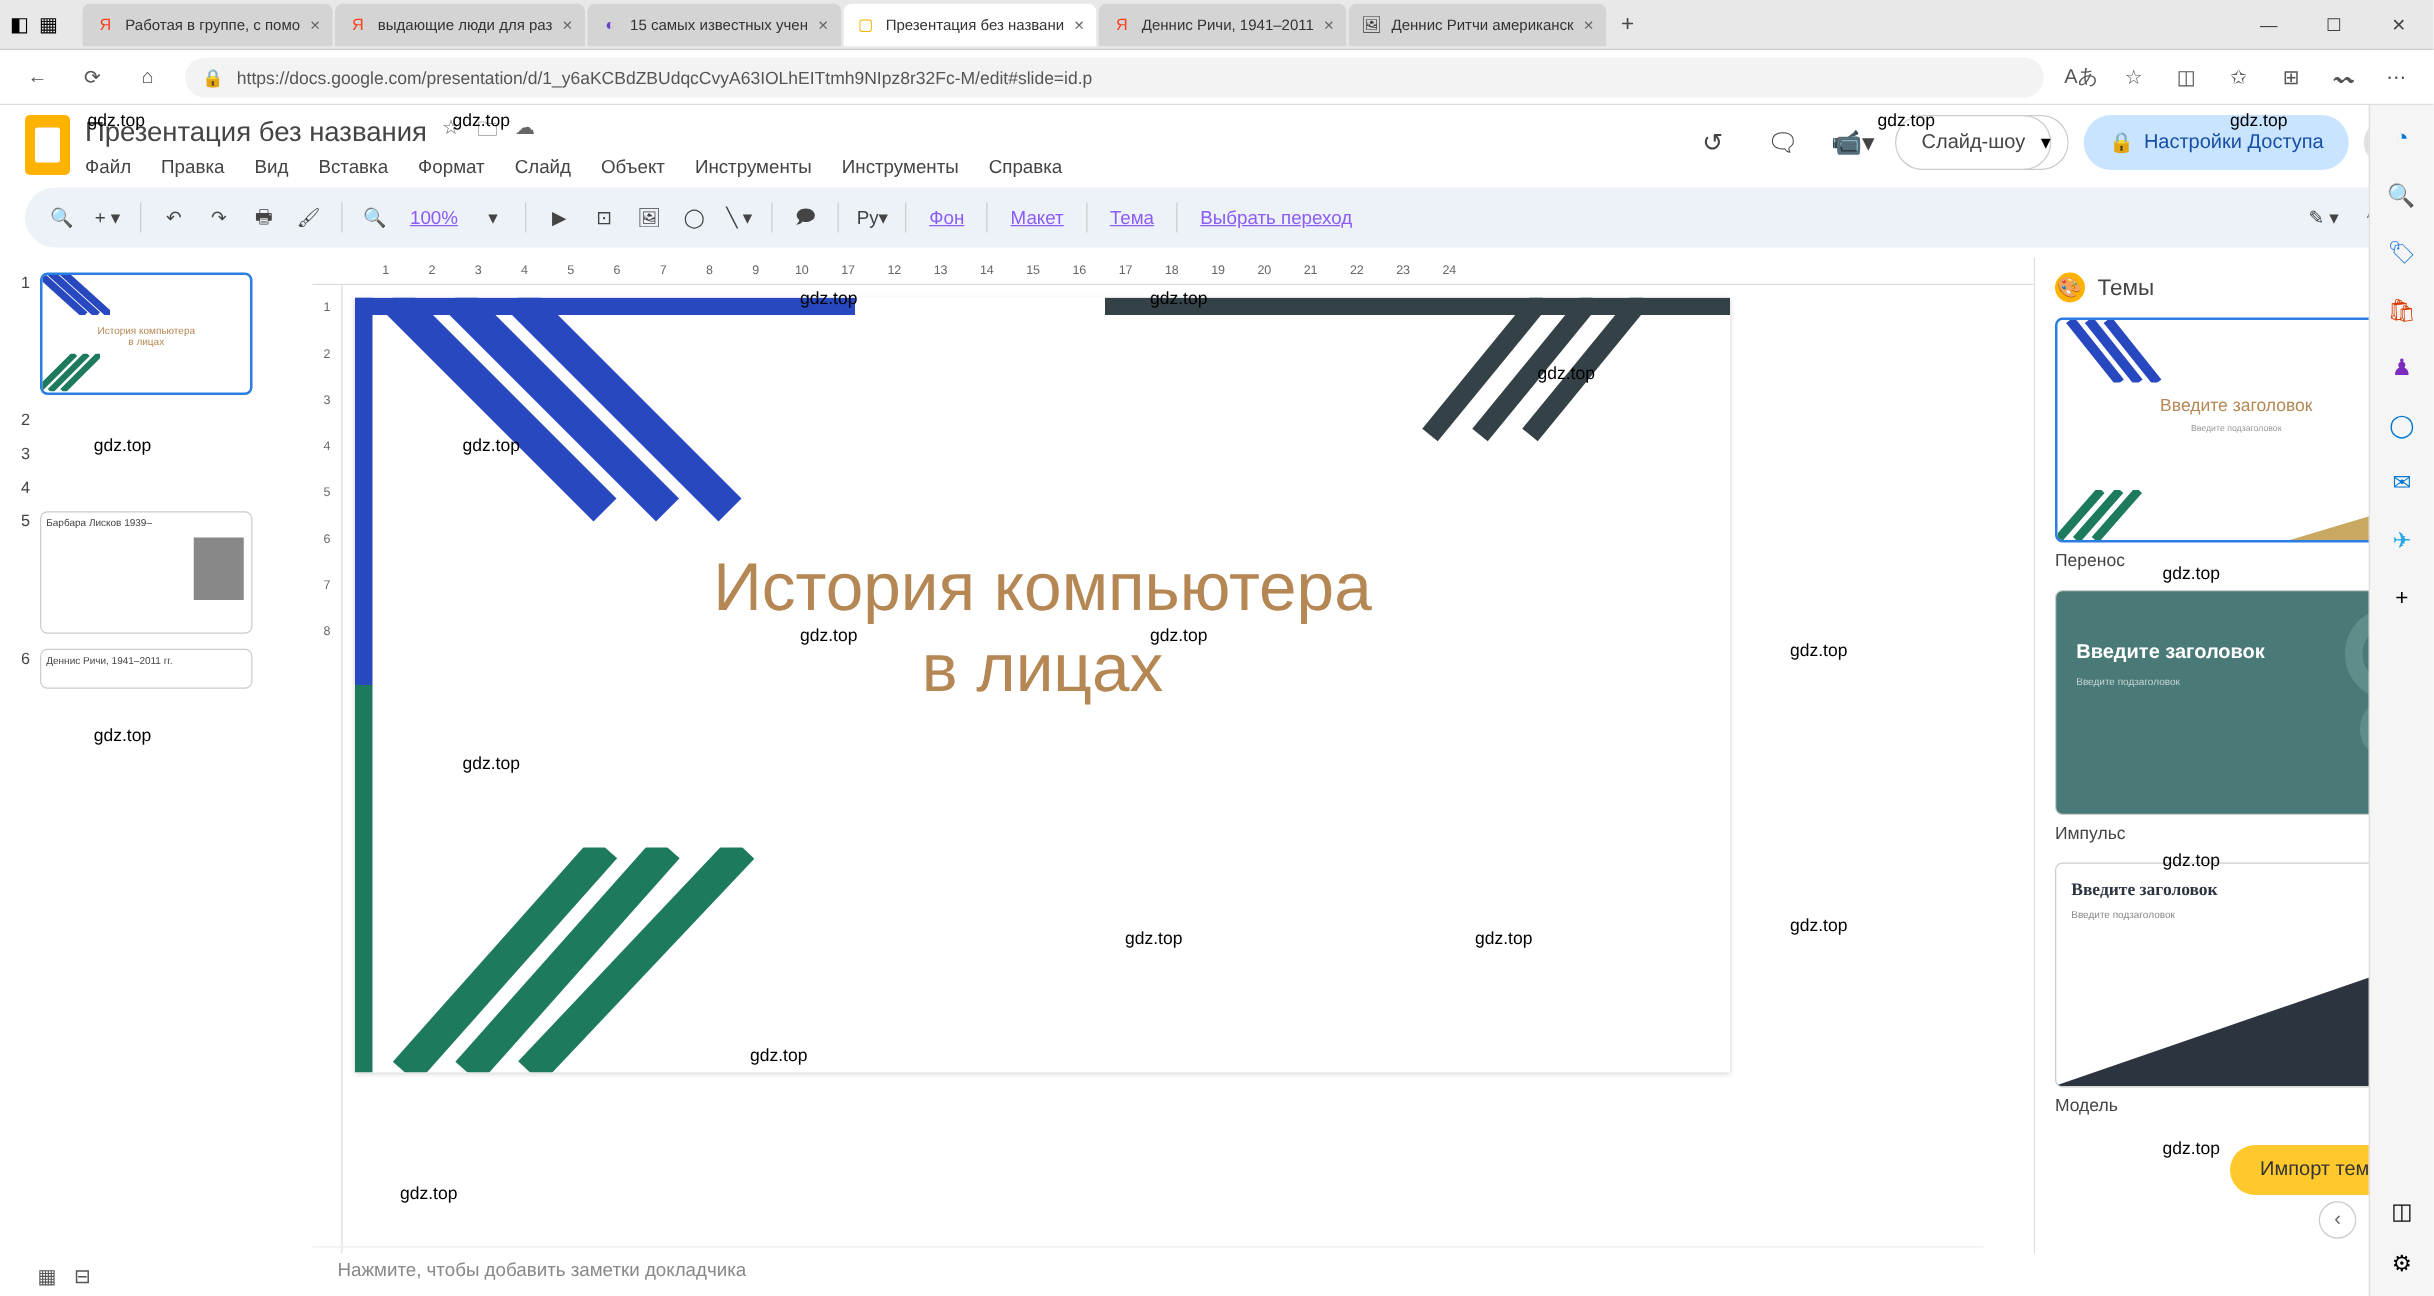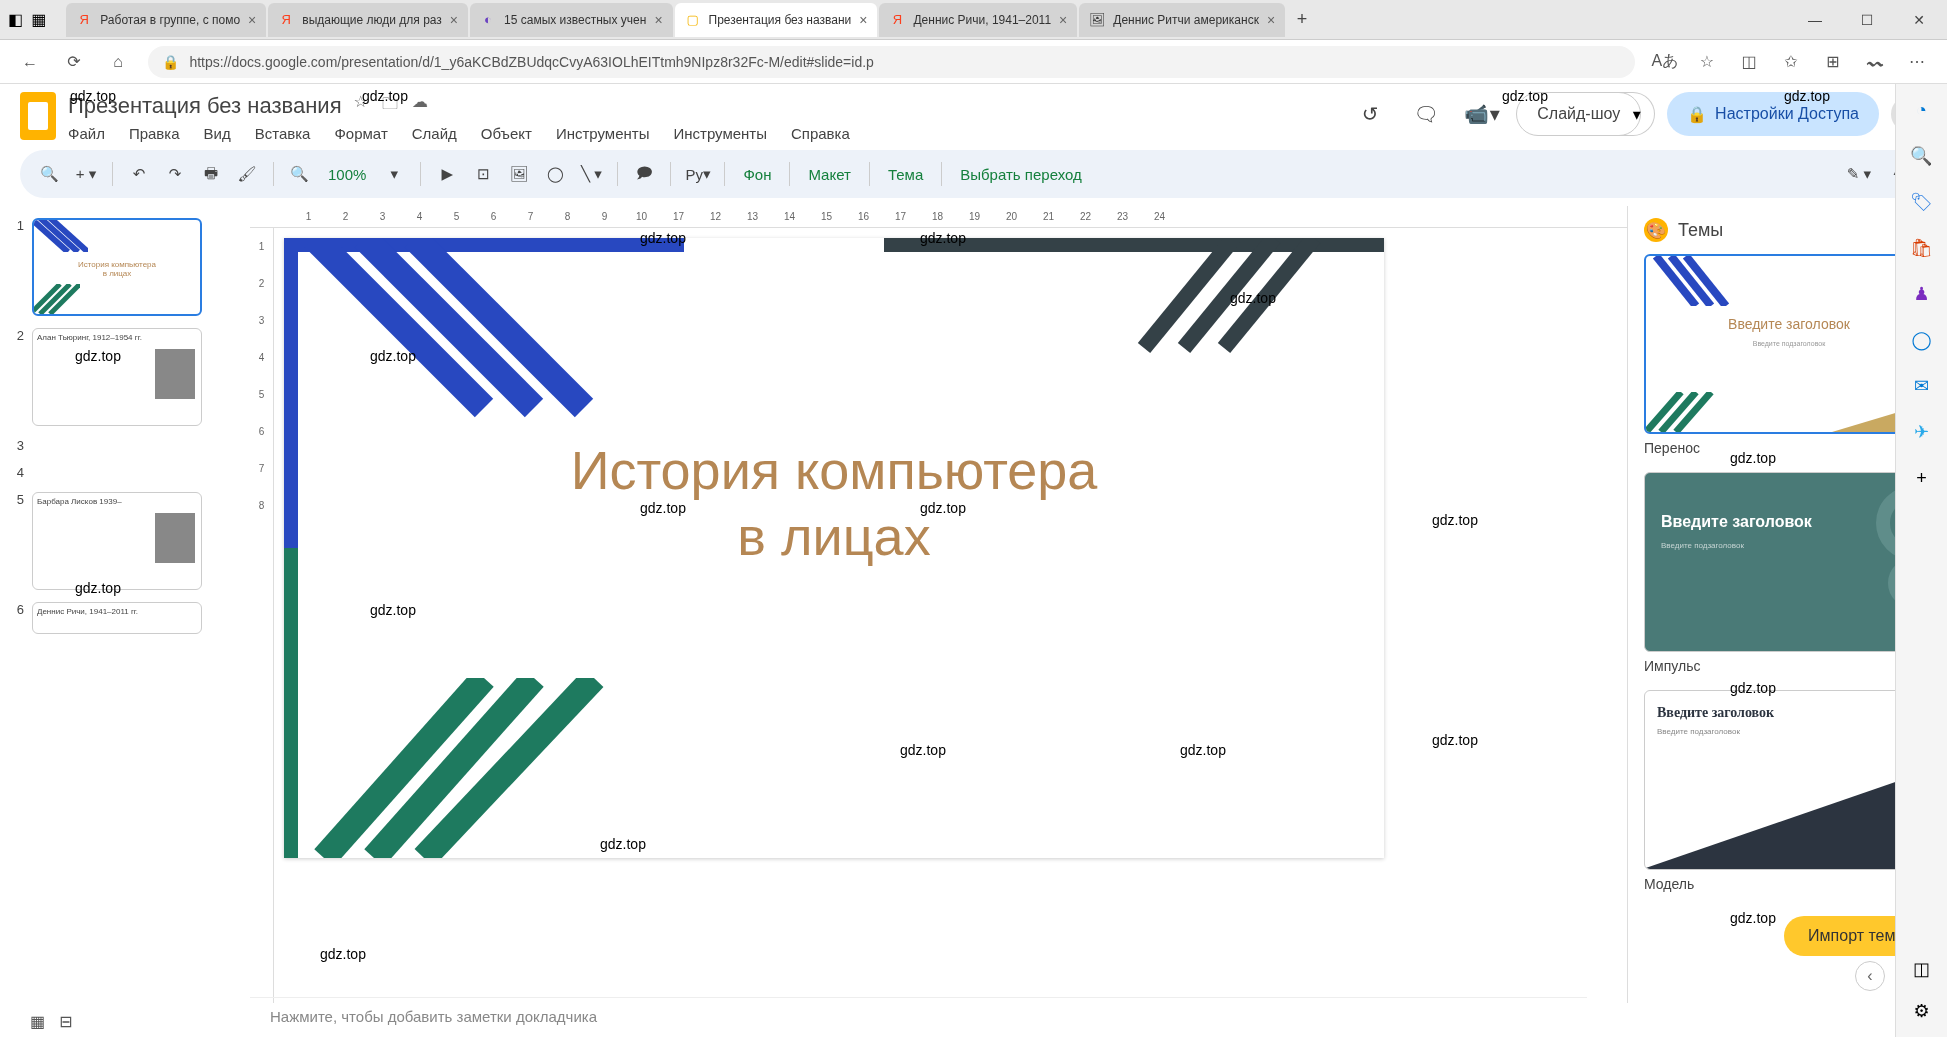--- a/index.html
+++ b/index.html
@@ -35,21 +35,21 @@
 .slideshow-btn { height: 44px; padding: 0 20px; border: 1px solid #ccc; border-radius: 22px; display: flex; align-items: center; font-size: 16px; color: #444; background: #fff; }
 .slideshow-drop { height: 44px; width: 36px; border: 1px solid #ccc; border-left: none; border-radius: 0 22px 22px 0; display: flex; align-items: center; justify-content: center; margin-left: -22px; }
 .share-btn { height: 44px; padding: 0 20px; background: #c9e4ff; border-radius: 22px; display: flex; align-items: center; gap: 8px; font-size: 16px; color: #174ea6; }
 .avatar { width: 36px; height: 36px; border-radius: 50%; background: #e0e0e0; display: flex; align-items: center; justify-content: center; color: #555; position: relative; }
 .avatar::after { content:'!'; position:absolute; bottom:-2px; right:-2px; width:14px; height:14px; background:#f6ad00; border-radius:50%; font-size:10px; display:flex; align-items:center; justify-content:center; color:#fff; }
 
 
 .toolbar { height: 48px; margin: 8px 20px; background: #edf2f9; border-radius: 24px; display: flex; align-items: center; padding: 0 14px; gap: 4px; }
 .tb-btn { min-width: 32px; height: 32px; display: flex; align-items: center; justify-content: center; color: #444; font-size: 15px; border-radius: 4px; padding: 0 4px; }
 .tb-sep { width: 1px; height: 24px; background: #ccc; margin: 0 6px; }
-.tb-text { font-size: 15px; color: #15803d; padding: 0 8px; }
+.tb-text { font-size: 15px; color: #8b5cf6; padding: 0 8px; text-decoration: underline; }
 .tb-right { margin-left: auto; display: flex; gap: 6px; }
 
 
 .main { display: flex; height: calc(100% - 240px); position: relative; }
 .thumbs { width: 250px; padding: 12px 8px; overflow-y: auto; }
 .thumb-row { display: flex; gap: 8px; margin-bottom: 12px; align-items: flex-start; }
 .thumb-num { font-size: 13px; color: #444; width: 16px; text-align: right; }
 .thumb { width: 170px; height: 98px; border: 1px solid #ccc; border-radius: 6px; background: #fff; position: relative; overflow: hidden; }
 .thumb.active { border: 2px solid #2a7de1; }
 .thumb-title { font-size: 8px; padding: 4px; color: #444; }
@@ -245,24 +245,20 @@
         <div style="position:absolute;top:40px;left:0;right:0;text-align:center;font-size:8px;color:#b58754;">История компьютера<br>в лицах</div>
         <div style="position:absolute;bottom:-4px;left:-4px;"><svg width="50" height="30">
               <line x1="0" y1="30" x2="30" y2="0" stroke="#1e7a5f" stroke-width="5"></line>
               <line x1="10" y1="30" x2="40" y2="0" stroke="#1e7a5f" stroke-width="5"></line>
               <line x1="20" y1="30" x2="50" y2="0" stroke="#1e7a5f" stroke-width="5"></line>
             </svg></div>
       </div>
     </div>
     <div class="thumb-row">
         <span class="thumb-num">2</span>
-      <div class="thumb">
-          <div class="thumb-title">Алан Тьюринг, 1912–1954 гг.</div>
-          <div style="position:absolute;right:6px;top:20px;width:40px;height:50px;background:#888;"></div>
-        </div>
       </div>
     <div class="thumb-row">
         <span class="thumb-num">3</span>
       </div>
     <div class="thumb-row">
         <span class="thumb-num">4</span>
       </div>
     <div class="thumb-row">
         <span class="thumb-num">5</span>
       <div class="thumb">

